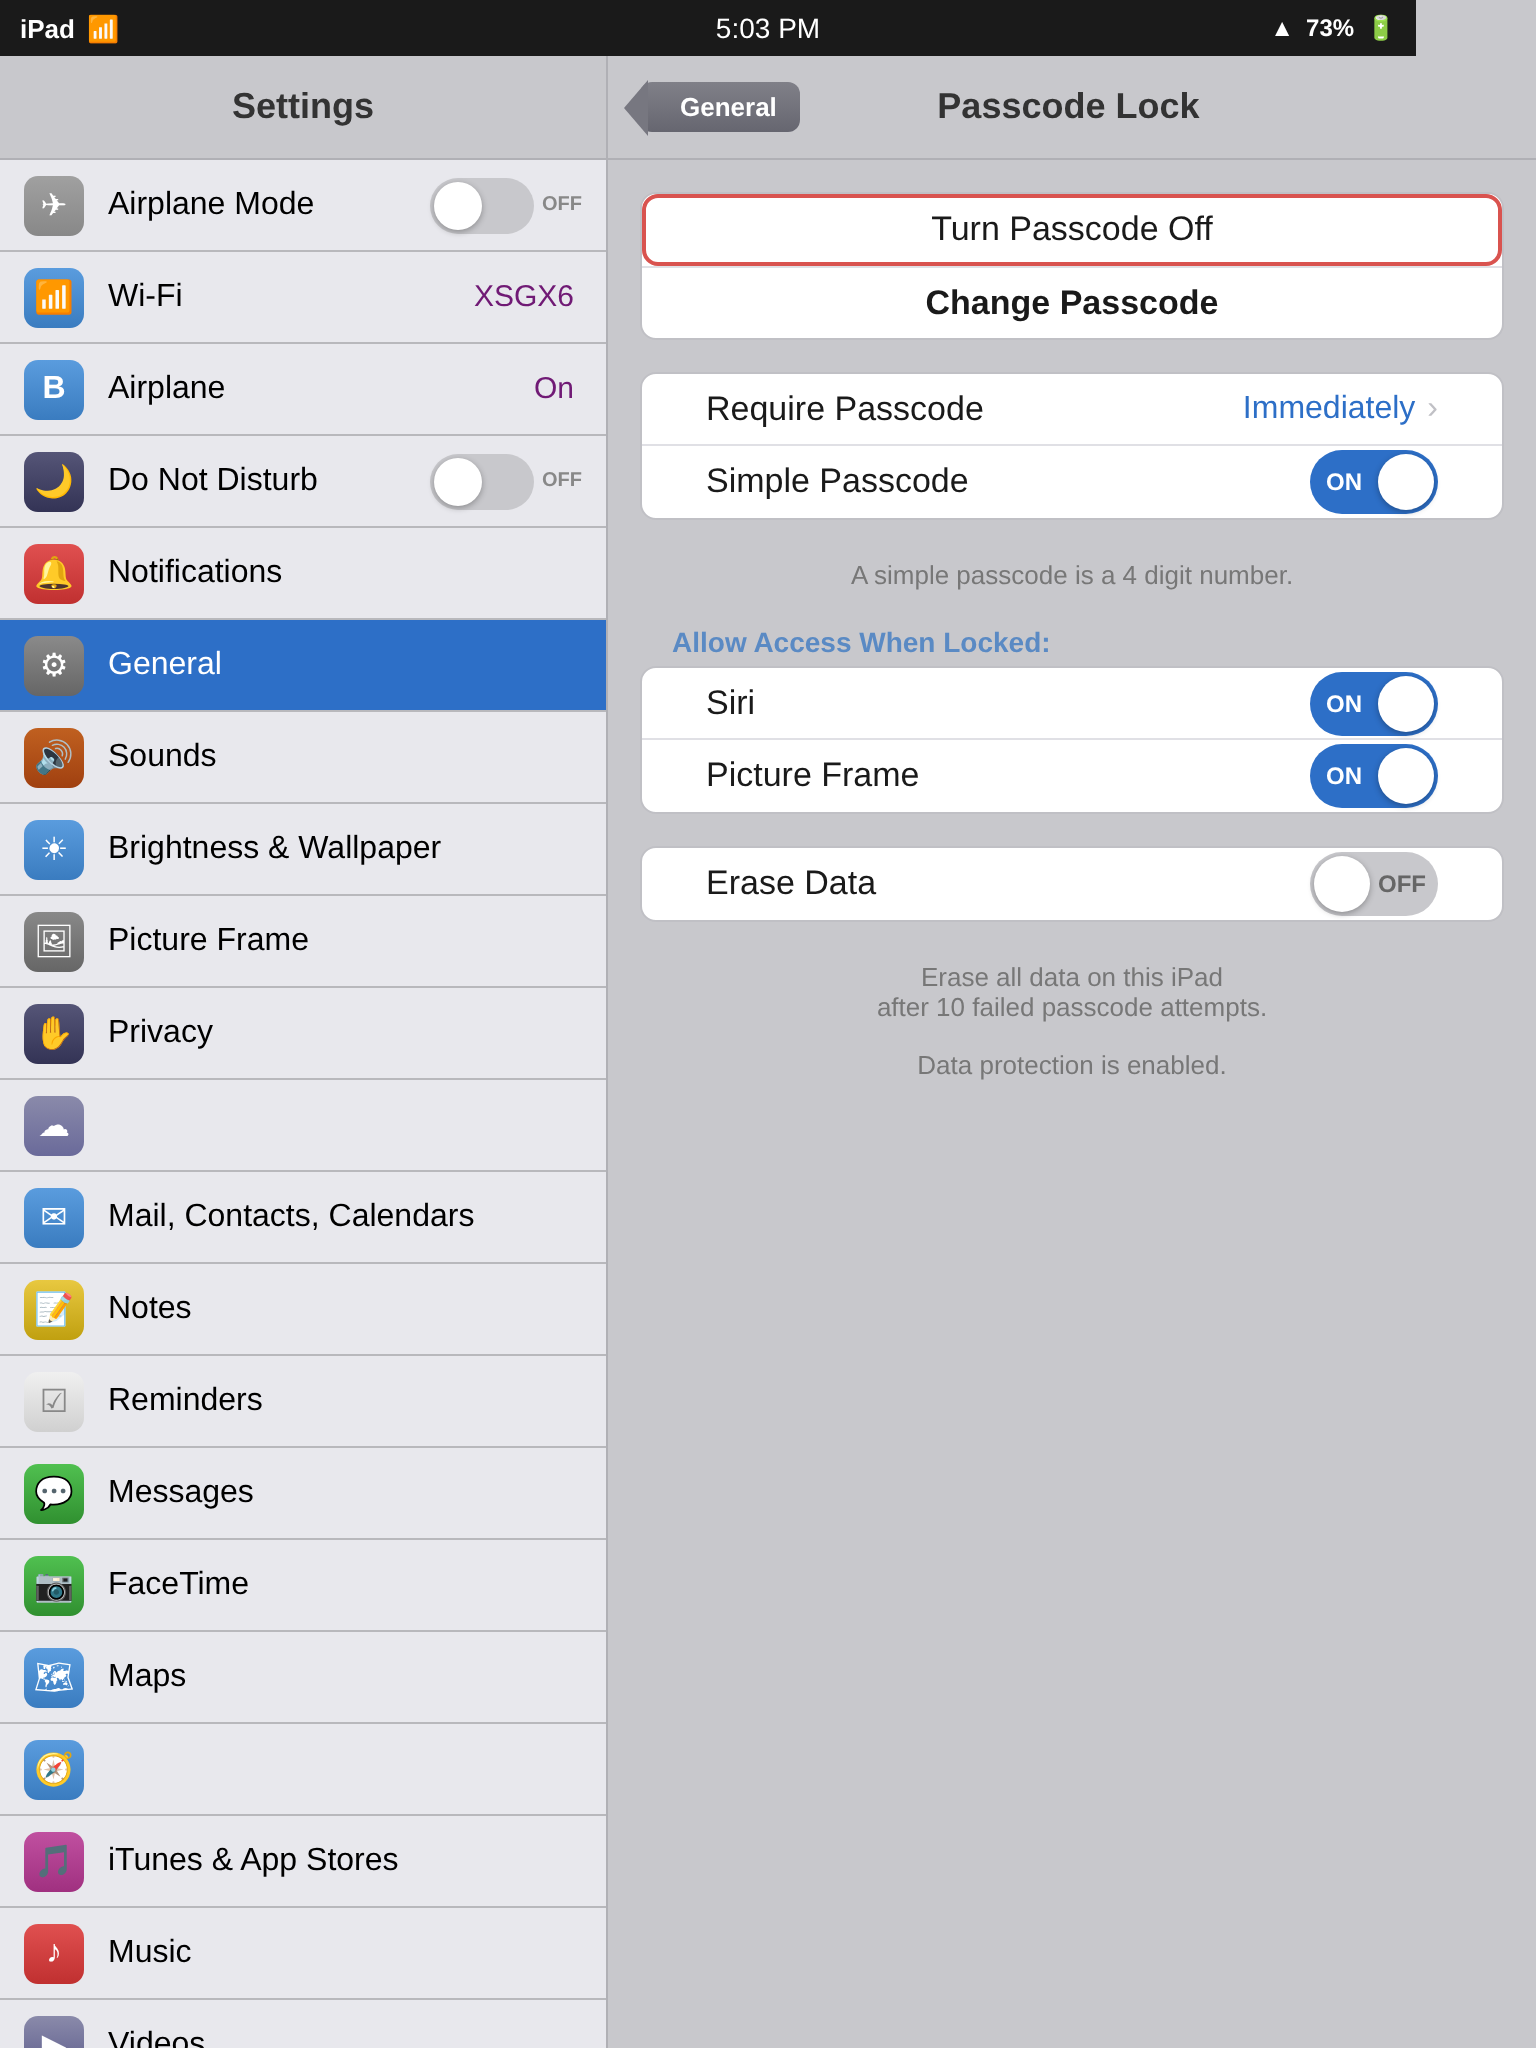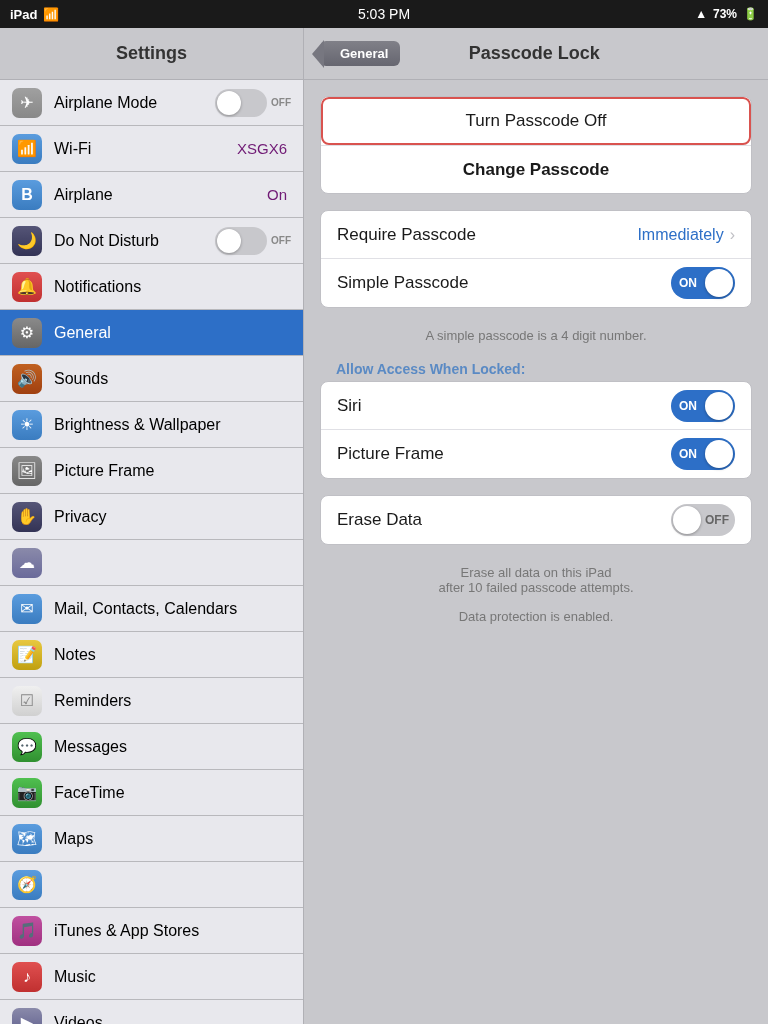--- a/index.html
+++ b/index.html
@@ -6,21 +6,21 @@
     body {
       width: 768px;
       height: 1024px;
       font-family: -apple-system, 'Helvetica Neue', Arial, sans-serif;
       background: #c8c8cc;
       overflow: hidden;
     }
 
     
     .status-bar {
-      width: 768px;
+      width: 708px;
       height: 28px;
       background: #1a1a1a;
       display: flex;
       align-items: center;
       justify-content: space-between;
       padding: 0 10px;
       color: white;
       font-size: 13px;
       font-weight: 600;
     }
@@ -175,22 +175,22 @@
     .settings-group {
       background: white;
       border-radius: 8px;
       border: 1px solid #c0c0c5;
       margin-bottom: 16px;
       overflow: hidden;
     }
     .settings-row {
       display: flex;
       align-items: center;
-      height: 48px;
-      padding: 0 16px;
+      height: 36px;
+      padding: 0 32px;
       border-bottom: 1px solid #e0e0e5;
       cursor: pointer;
     }
     .settings-row:last-child { border-bottom: none; }
     .row-label {
       flex: 1;
       font-size: 17px;
       color: #1a1a1a;
       font-weight: 400;
     }

